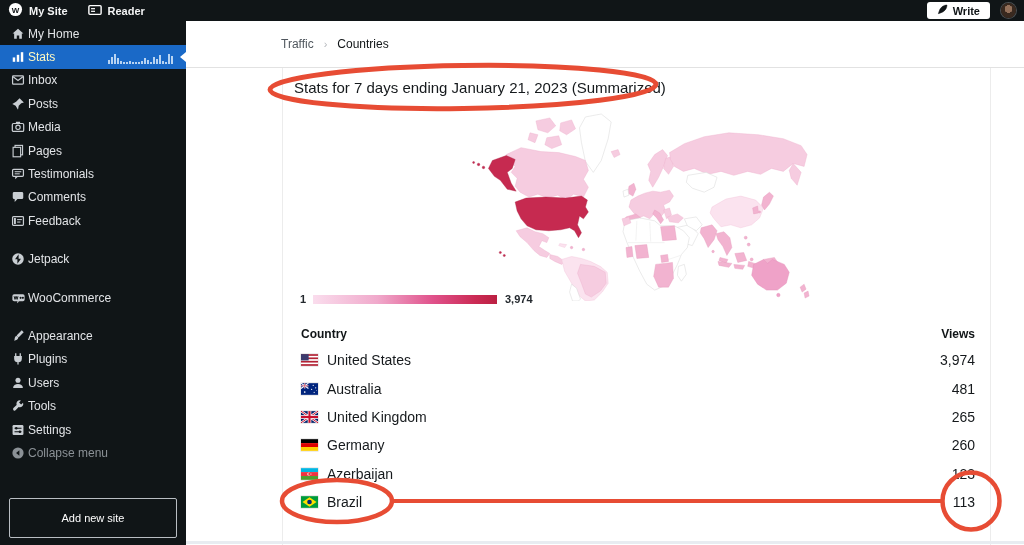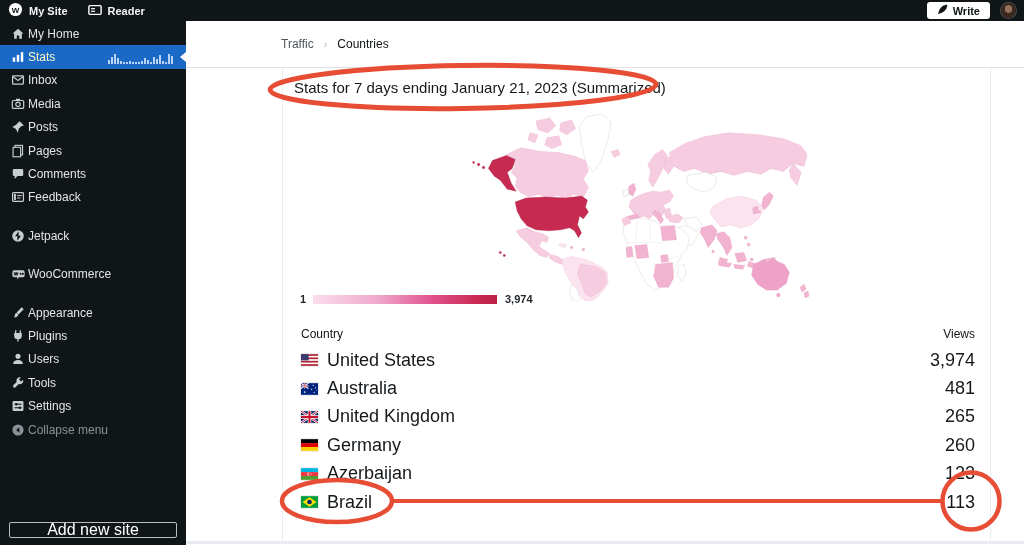--- a/index.html
+++ b/index.html
@@ -29,45 +29,45 @@
       position:relative;cursor:pointer;box-sizing:border-box;}
   .mi .ico{width:16px;display:flex;justify-content:center;align-items:center;flex:0 0 auto;}
   .mi.sel{background:#1a69c7;color:#fef9c3;}
   .mi .right-badge{margin-left:auto;font-size:11px;color:#9aa0a5;}
   .gap{margin-top:15px;}
   .mi.dim{color:#8b9196;}
   .notch{position:absolute;right:0;top:50%;transform:translateY(-50%);width:0;height:0;
          border-top:5.5px solid transparent;border-bottom:5.5px solid transparent;border-right:6px solid #fff;}
   .spark{position:absolute;right:13px;bottom:5px;display:flex;align-items:flex-end;gap:1px;}
   .spark i{display:block;width:2px;background:#b9d4f2;}
-  .add-site{position:absolute;left:9px;right:9px;bottom:7px;height:16px;border:1px solid #b9bec3;
-            border-radius:2px;display:flex;align-items:center;justify-content:center;font-size:16px;
+  .add-site{position:absolute;left:9px;right:9px;bottom:7px;height:40px;border:1px solid #b9bec3;
+            border-radius:2px;display:flex;align-items:center;justify-content:center;font-size:11px;
             color:#fff;cursor:pointer;box-sizing:border-box;}
 
   
   .content{position:absolute;left:186px;top:21px;right:0;bottom:0;background:#fff;}
   .crumbbar{height:47px;border-bottom:1px solid #e2e2e2;display:flex;align-items:center;
             padding-left:95px;font-size:12px;gap:10px;box-sizing:border-box;}
   .crumb-parent{color:#50575e;cursor:pointer;}
   .crumb-sep{color:#b5b8bc;font-size:11px;}
   .crumb-current{color:#101517;font-weight:normal;}
   .vline{position:absolute;top:47px;bottom:0;width:1px;background:#ececec;}
   .vl-left{left:96px;}
   .vl-right{left:804px;}
   .page-title{position:absolute;left:108px;top:58px;font-size:15px;color:#15191c;}
   .map-wrap{position:absolute;left:251px;top:92px;width:376px;height:188px;}
   .legend-min{position:absolute;top:272px;left:104px;width:16px;text-align:right;
               font-size:11px;font-weight:bold;color:#23282d;}
   .legend-bar{position:absolute;top:274px;left:127px;width:184px;height:9px;
               background:linear-gradient(90deg,#fadded 0%,#f0a9cb 35%,#e0528b 65%,#cb2b55 88%,#bb2042 100%);}
   .legend-max{position:absolute;top:272px;left:319px;font-size:11px;font-weight:bold;color:#23282d;}
   .thead{position:absolute;top:306px;left:115px;right:49px;display:flex;justify-content:space-between;
-         font-size:12px;font-weight:normal;color:#101517;}
+         font-size:12px;font-weight:bold;color:#101517;}
   .rows{position:absolute;top:325px;left:115px;right:49px;}
-  .trow{height:28.4px;display:flex;align-items:center;gap:9px;font-size:18px;color:#15191c;cursor:pointer;}
+  .trow{height:28.4px;display:flex;align-items:center;gap:9px;font-size:14px;color:#15191c;cursor:pointer;}
   .cviews{margin-left:auto;font-weight:500;}
   .flag{width:17px;height:12px;flex:0 0 auto;box-shadow:0 0 0 0.5px rgba(0,0,0,.15);}
   .bottom-strip{position:absolute;left:0;right:0;bottom:1px;height:3px;background:#e8ecf1;}
 
   
   .ann{position:absolute;left:0;top:0;width:1024px;height:545px;pointer-events:none;z-index:70;}
 
   
   .c0{fill:#ffffff;stroke:#d7d7d7;stroke-width:1;}
   .c1{fill:#fbe3ef;stroke:#f1c1d8;stroke-width:.8;}
@@ -172,47 +172,58 @@
               <rect x="1.8" y="3.2" width="12.4" height="9.6" rx="1" fill="none" stroke="#c9ced3" stroke-width="1.4"></rect>
               <path d="M2.4 4.4 L8 8.6 L13.6 4.4" fill="none" stroke="#c9ced3" stroke-width="1.4"></path>
             </svg>
         </span>
         <span>Inbox</span>
       </div>
 
       <div class="mi">
         <span class="ico">
           <svg width="14" height="14" viewBox="0 0 16 16">
+              <path d="M9.8 1.3 L14.7 6.2 L11.7 7.2 L8.8 10.1 L8 14.5 L5.3 10 L1.5 8 L5.8 5.3 Z" fill="#c9ced3"></path>
+            </svg>
+        </span>
+        <span>Posts</span>
+      </div>
+
+      <div class="mi">
+        <span class="ico">
+          <svg width="14" height="14" viewBox="0 0 16 16">
               <rect x="1.5" y="4" width="13" height="9" rx="1.4" fill="none" stroke="#c9ced3" stroke-width="1.4"></rect>
               <circle cx="8" cy="8.4" r="2.5" fill="none" stroke="#c9ced3" stroke-width="1.3"></circle>
               <rect x="5.6" y="2" width="4.8" height="2" fill="#c9ced3"></rect>
             </svg>
         </span>
         <span>Media</span>
       </div>
 
       <div class="mi">
         <span class="ico">
           <svg width="14" height="14" viewBox="0 0 16 16">
-              <path d="M9.8 1.3 L14.7 6.2 L11.7 7.2 L8.8 10.1 L8 14.5 L5.3 10 L1.5 8 L5.8 5.3 Z" fill="#c9ced3"></path>
-            </svg>
-        </span>
-        <span>Posts</span>
-      </div>
-
-      <div class="mi">
-        <span class="ico">
-          <svg width="14" height="14" viewBox="0 0 16 16">
               <rect x="4.6" y="1.6" width="8.6" height="10.8" fill="none" stroke="#c9ced3" stroke-width="1.3"></rect>
               <rect x="2.4" y="3.8" width="8.6" height="10.8" fill="#101517" stroke="#c9ced3" stroke-width="1.3"></rect>
             </svg>
         </span>
         <span>Pages</span>
       </div>
 
+      <div class="mi">
+        <span class="ico">
+          <svg width="14" height="14" viewBox="0 0 16 16">
+              <rect x="1.8" y="2.6" width="12.4" height="8" rx="1.2" fill="none" stroke="#c9ced3" stroke-width="1.4"></rect>
+              <path d="M4.8 10.6 V14 L8.4 10.6" fill="#c9ced3"></path>
+              <line x1="4.2" y1="5.4" x2="11.8" y2="5.4" stroke="#c9ced3" stroke-width="1.2"></line>
+              <line x1="4.2" y1="7.8" x2="10" y2="7.8" stroke="#c9ced3" stroke-width="1.2"></line>
+            </svg>
+        </span>
+        <span>Testimonials</span>
+      </div>
 
       <div class="mi">
         <span class="ico">
           <svg width="14" height="14" viewBox="0 0 16 16">
               <path d="M2 3.8 a1.6 1.6 0 0 1 1.6-1.6 h8.8 a1.6 1.6 0 0 1 1.6 1.6 v5 a1.6 1.6 0 0 1-1.6 1.6 H7.4 L4.2 13.6 V10.4 H3.6 A1.6 1.6 0 0 1 2 8.8 Z" fill="#c9ced3"></path>
             </svg>
         </span>
         <span>Comments</span>
       </div>
 

